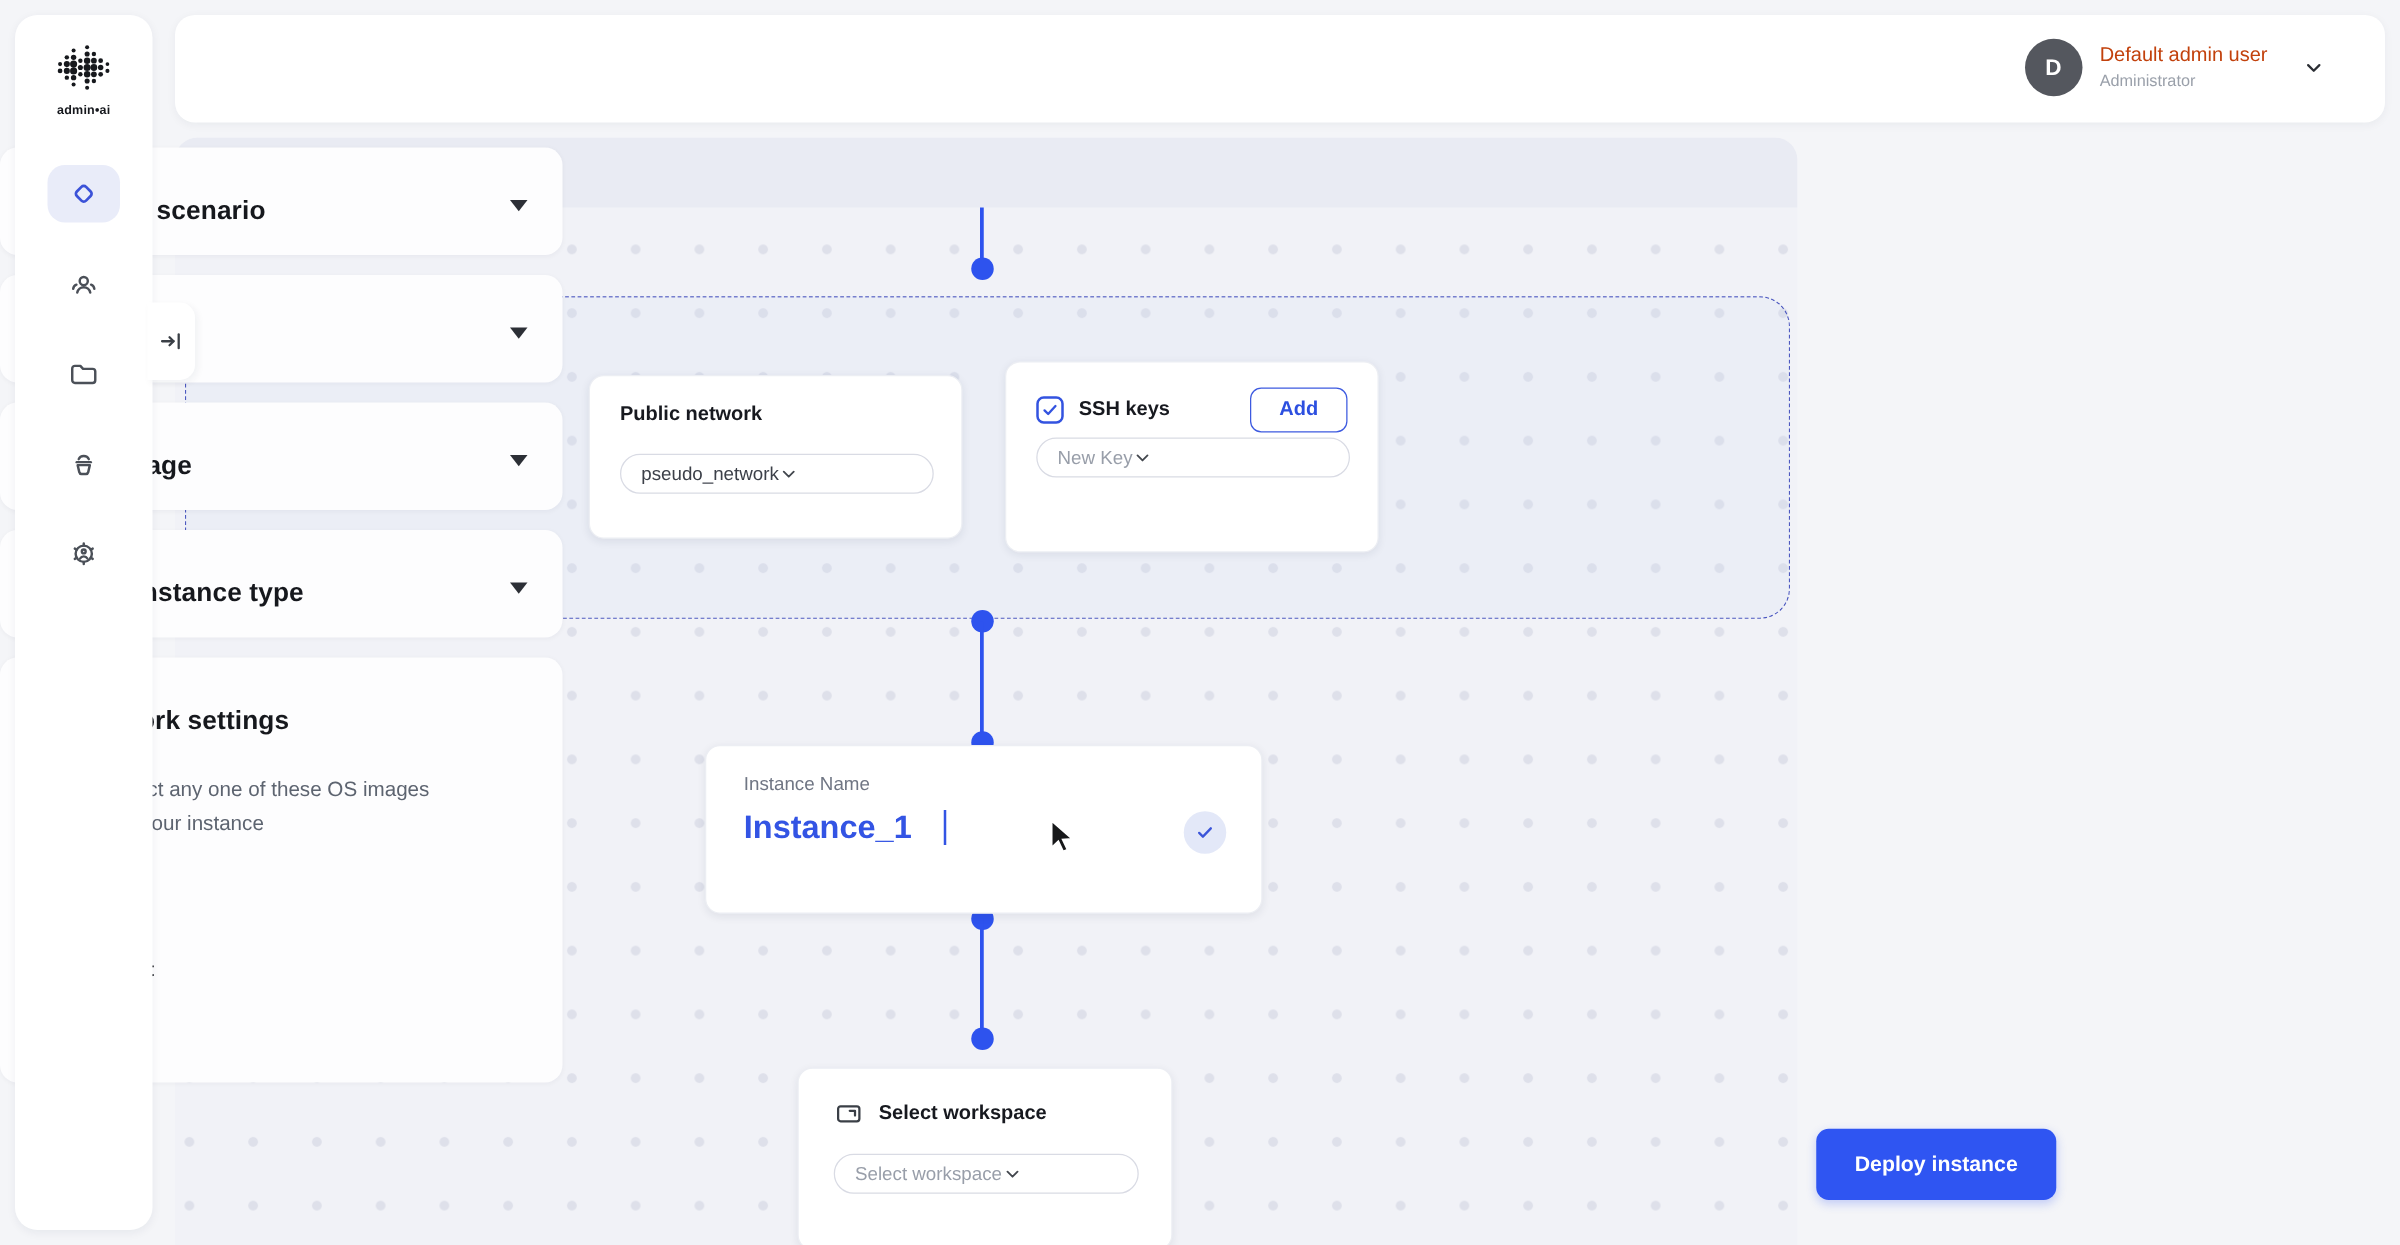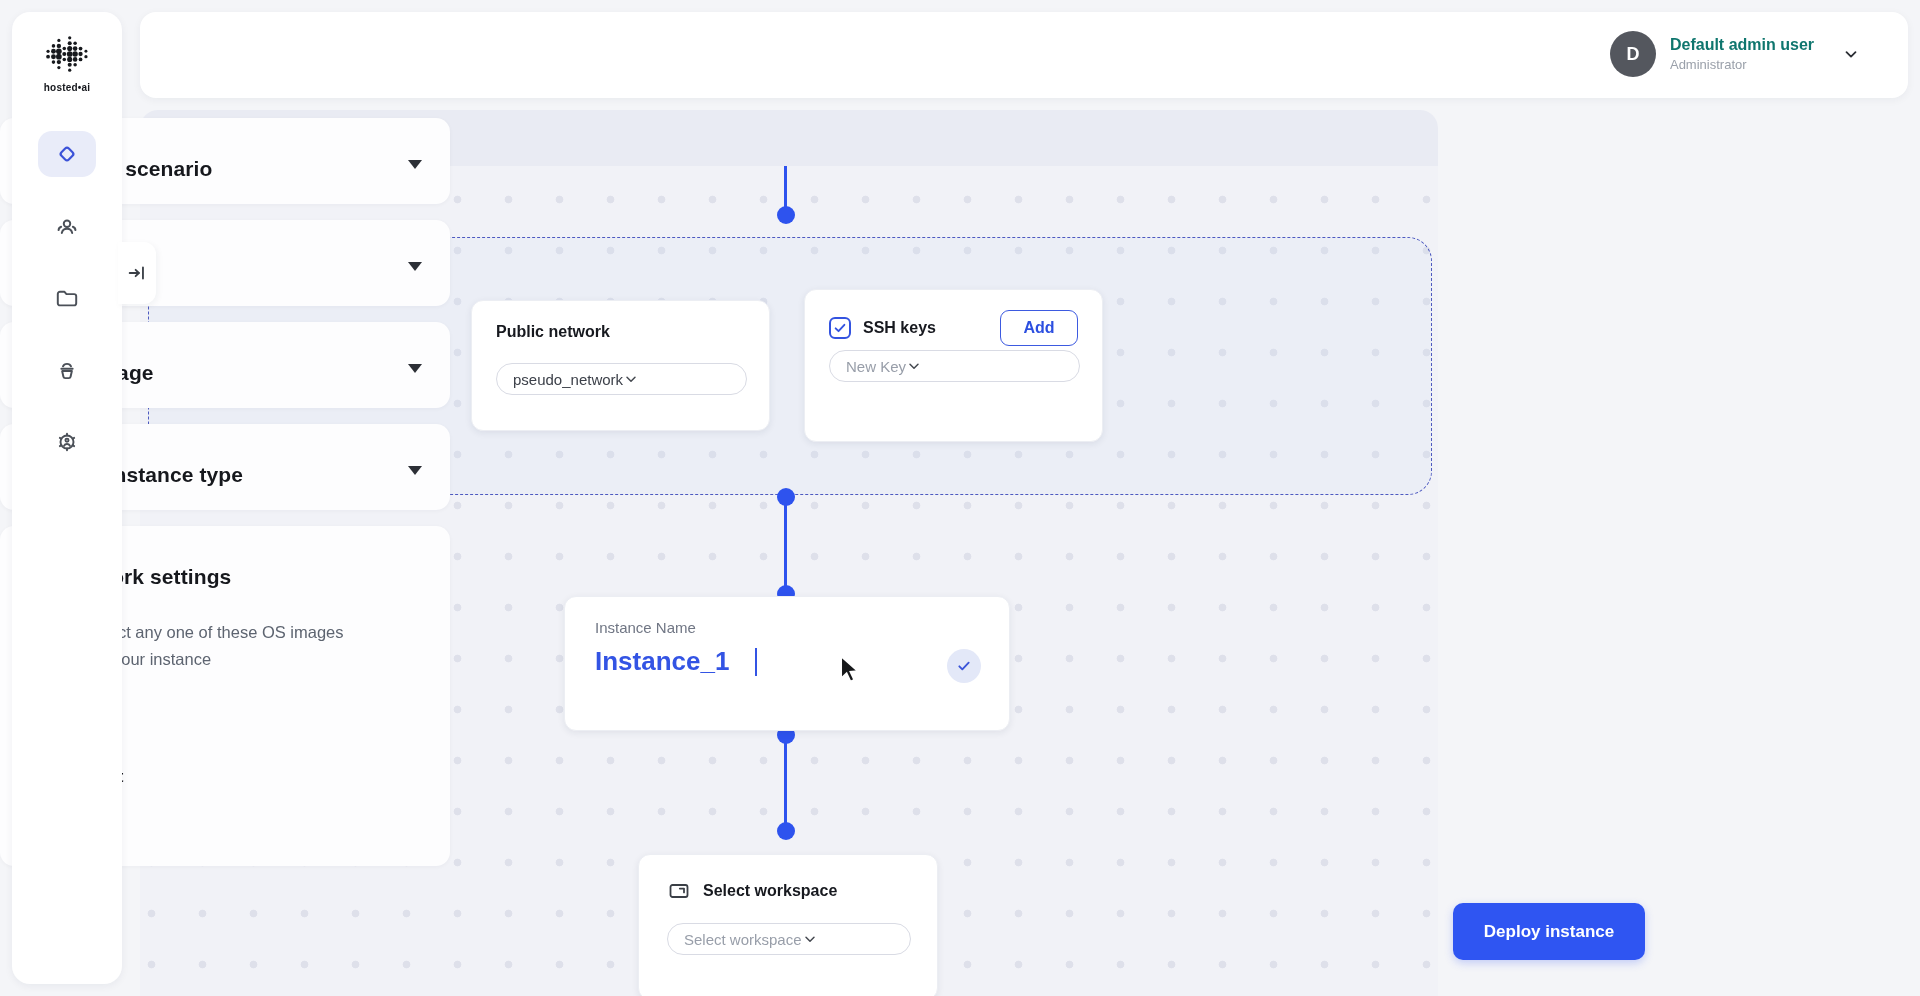--- a/index.html
+++ b/index.html
@@ -21,21 +21,21 @@
   .collapse-tab { position:absolute; left:118px; top:242px; width:38px; height:62px;
     background:#fff; border-radius:0 12px 12px 0; box-shadow:2px 2px 6px rgba(25,30,60,.05);
     display:flex; align-items:center; justify-content:center; z-index:6; cursor:pointer; }
 
   
   .header { position:absolute; left:140px; top:12px; width:1768px; height:86px;
     background:#fff; border-radius:16px; box-shadow:0 2px 8px rgba(25,30,60,.05); z-index:4; }
   .user-chip { position:absolute; right:48px; top:19px; display:flex; align-items:center; gap:14px; cursor:pointer; }
   .avatar { width:46px; height:46px; border-radius:50%; background:#54575e; color:#fff;
     display:flex; align-items:center; justify-content:center; font-size:18px; font-weight:700; }
-  .user-name { font-size:16px; font-weight:700; color:#0f766e; }
+  .user-name { font-size:16px; font-weight:400; color:#c2410c; }
   .user-role { font-size:13px; color:#9aa0aa; margin-top:3px; }
   .user-caret { margin-left:14px; }
 
   
   .canvas { position:absolute; left:140px; top:110px; width:1298px; height:886px;
     background:#f1f2f7; border-radius:18px 18px 0 0; overflow:hidden;
     background-image:radial-gradient(circle, #dee0ea 3.5px, transparent 4.2px);
     background-size:51px 51px; background-position:37px 13px; }
   .canvas-band { position:absolute; left:0; top:0; width:100%; height:56px; background:#e9ebf3; border-radius:18px 18px 0 0; }
   .dashed-group { position:absolute; left:8px; top:127px; width:1284px; height:258px;
@@ -134,21 +134,21 @@
             <circle cx="23" cy="16" r="2.0"></circle>
             <circle cx="23" cy="20" r="1.7"></circle>
             <circle cx="23" cy="24" r="1.3"></circle>
           <circle cx="27" cy="12" r="1.4"></circle>
             <circle cx="27" cy="16" r="1.6"></circle>
             <circle cx="27" cy="20" r="1.4"></circle>
           <circle cx="31" cy="14" r="1.1"></circle>
             <circle cx="31" cy="18" r="1.2"></circle>
         </g>
       </svg>
-      <span class="logo-text">hosted•ai</span>
+      <span class="logo-text">admin•ai</span>
     </div>
     <div class="nav">
       <div class="nav-item active">
         <svg width="26" height="26" viewBox="0 0 24 24" class="icon-stroke" style="stroke-width:2">
           <rect x="7.2" y="7.2" width="9.6" height="9.6" rx="2.4" transform="rotate(45 12 12)"></rect>
         </svg>
       </div>
       <div class="nav-item">
         <svg width="26" height="26" viewBox="0 0 24 24" class="icon-stroke">
           <circle cx="12" cy="10" r="3"></circle>

